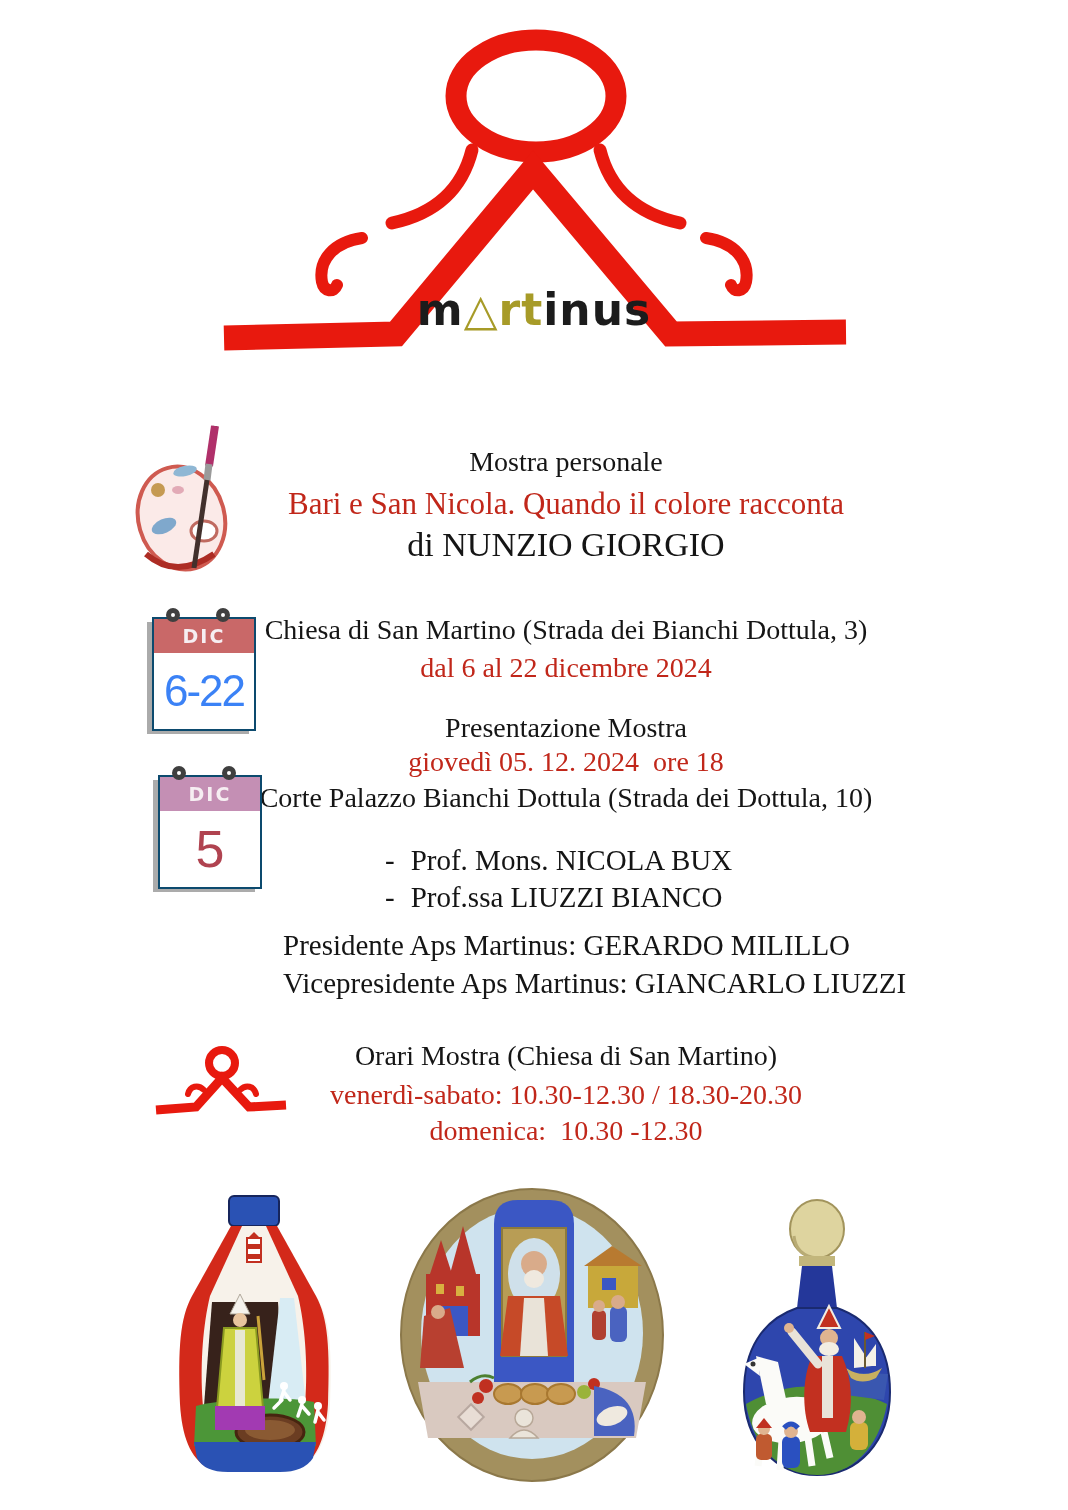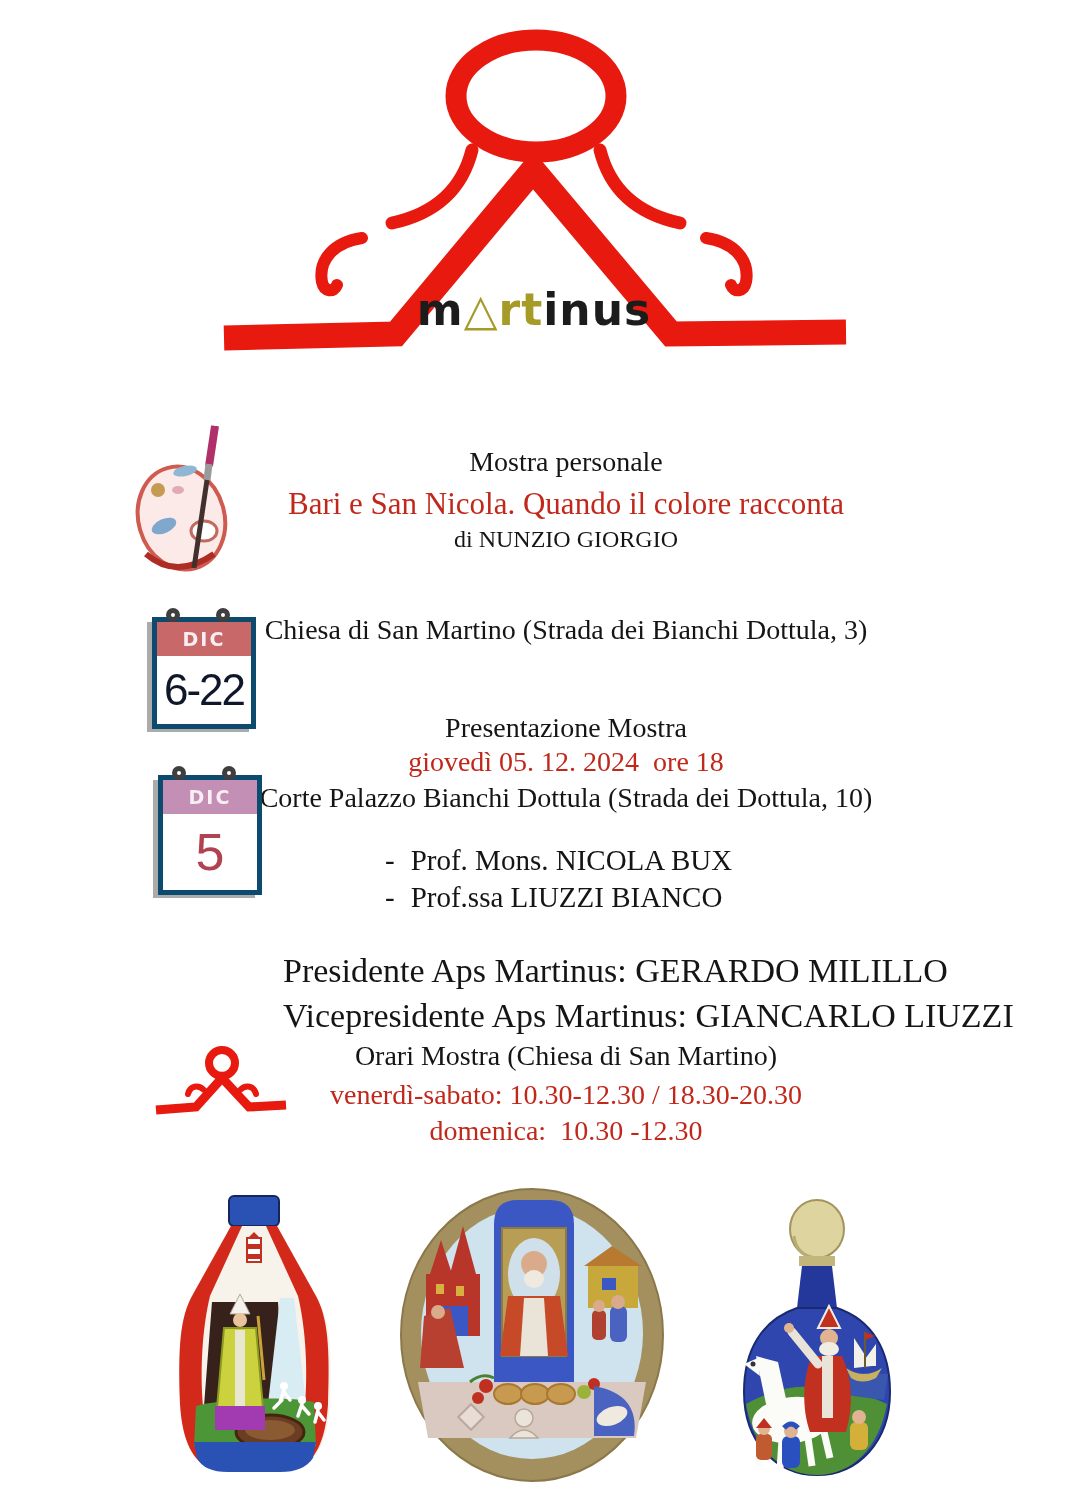--- a/index.html
+++ b/index.html
@@ -24,32 +24,32 @@
   .prewrap{white-space:pre-wrap}
 
   .wordmark{font-family:"DejaVu Sans",sans-serif;font-weight:bold;font-size:44px;letter-spacing:1px;color:#1c1c1c;line-height:1}
   .wm-olive{color:var(--olive)}
   .tagline{font-family:"DejaVu Sans",sans-serif;font-weight:bold;font-size:19px;letter-spacing:2px;word-spacing:5px;color:#2b2b2b}
 
   .calendar{position:absolute;width:104px}
   .cal-ring{position:absolute;top:0;width:14px;height:14px;border:5px solid #3f3f3f;border-radius:50%;background:#fff;z-index:2}
   .cal-ring.r1{left:14px}
   .cal-ring.r2{left:64px}
-  .cal-sheet{position:relative;margin-top:9px;border:5px solid #0c4a6e;background:#fff;box-shadow:-6px 4px 0 -1px #ababab}
+  .cal-sheet{position:relative;margin-top:9px;border:2px solid #0c4a6e;background:#fff;box-shadow:-6px 4px 0 -1px #ababab}
   .cal-header{height:34px;display:flex;align-items:center;justify-content:center;color:#f6eef2;
     font-family:"DejaVu Sans",sans-serif;font-weight:bold;font-size:19px;letter-spacing:2px}
   .cal1 .cal-header{background:#c96868}
   .cal2 .cal-header{background:#c48fb4}
   .cal-day{display:flex;align-items:center;justify-content:center;font-family:"Liberation Sans",sans-serif}
-  .cal1 .cal-day{height:68px;font-size:44px;color:#0f172a;letter-spacing:-2px}
+  .cal1 .cal-day{height:76px;font-size:44px;color:#3b82f6;letter-spacing:-2px}
   .cal2 .cal-day{height:76px;font-size:52px;color:#b04350}
 
   .speakers{position:absolute;left:385px;top:842px;font-size:29px;line-height:1.28}
   .speaker-row .dash{display:inline-block;margin-right:16px}
-  .officials{position:absolute;left:283px;top:949px;font-size:34px;line-height:1.32}
+  .officials{position:absolute;left:283px;top:926px;font-size:29px;line-height:1.32}
   figure.art{margin:0;position:absolute}
 </style>
 </head>
 <body>
 
 <div class="page">
 
   <div class="abs" style="left:210px;top:22px;width:648px;height:350px">
     <svg viewBox="0 0 648 350" width="648" height="350">
       <ellipse cx="326" cy="74" rx="80" ry="56" fill="none" stroke="var(--logo-red)" stroke-width="21"></ellipse>
@@ -74,32 +74,33 @@
       <ellipse cx="36" cy="108" rx="13" ry="7" fill="#7fa8cc" transform="rotate(-24 36 108)"></ellipse>
       <ellipse cx="50" cy="72" rx="6" ry="4" fill="#e2aab6"></ellipse>
       <line x1="87" y1="8" x2="66" y2="150" stroke="#42302c" stroke-width="5"></line>
       <line x1="87" y1="8" x2="81" y2="48" stroke="#b0306a" stroke-width="8"></line>
       <line x1="81" y1="46" x2="79" y2="62" stroke="#9a9a9a" stroke-width="7"></line>
     </svg>
   </div>
 
   <div class="center-col h-bold" style="top:446px">Mostra personale</div>
   <div class="center-col red" style="top:486px;font-size:31px">Bari e San Nicola. Quando il colore racconta</div>
-  <div class="center-col" style="top:526px;font-size:24px">di NUNZIO GIORGIO</div>
+  <div class="center-col" style="top:526px;font-size:34px">di NUNZIO GIORGIO</div>
 
   <div class="calendar cal1" style="left:152px;top:608px">
     <div class="cal-ring r1"></div>
     <div class="cal-ring r2"></div>
     <div class="cal-sheet">
       <div class="cal-header">DIC</div>
       <div class="cal-day">6-22</div>
     </div>
   </div>
 
   <div class="center-col h-bold" style="top:614px">Chiesa di San Martino (Strada dei Bianchi Dottula, 3)</div>
+  <div class="center-col body-line red" style="top:652px">dal 6 al 22 dicembre 2024</div>
 
   <div class="center-col h-bold" style="top:712px">Presentazione Mostra</div>
   <div class="center-col body-line red prewrap" style="top:746px">giovedì 05. 12. 2024  ore 18</div>
   <div class="center-col h-bold" style="top:782px">Corte Palazzo Bianchi Dottula (Strada dei Dottula, 10)</div>
 
   <div class="calendar cal2" style="left:158px;top:766px">
     <div class="cal-ring r1"></div>
     <div class="cal-ring r2"></div>
     <div class="cal-sheet">
       <div class="cal-header">DIC</div>

